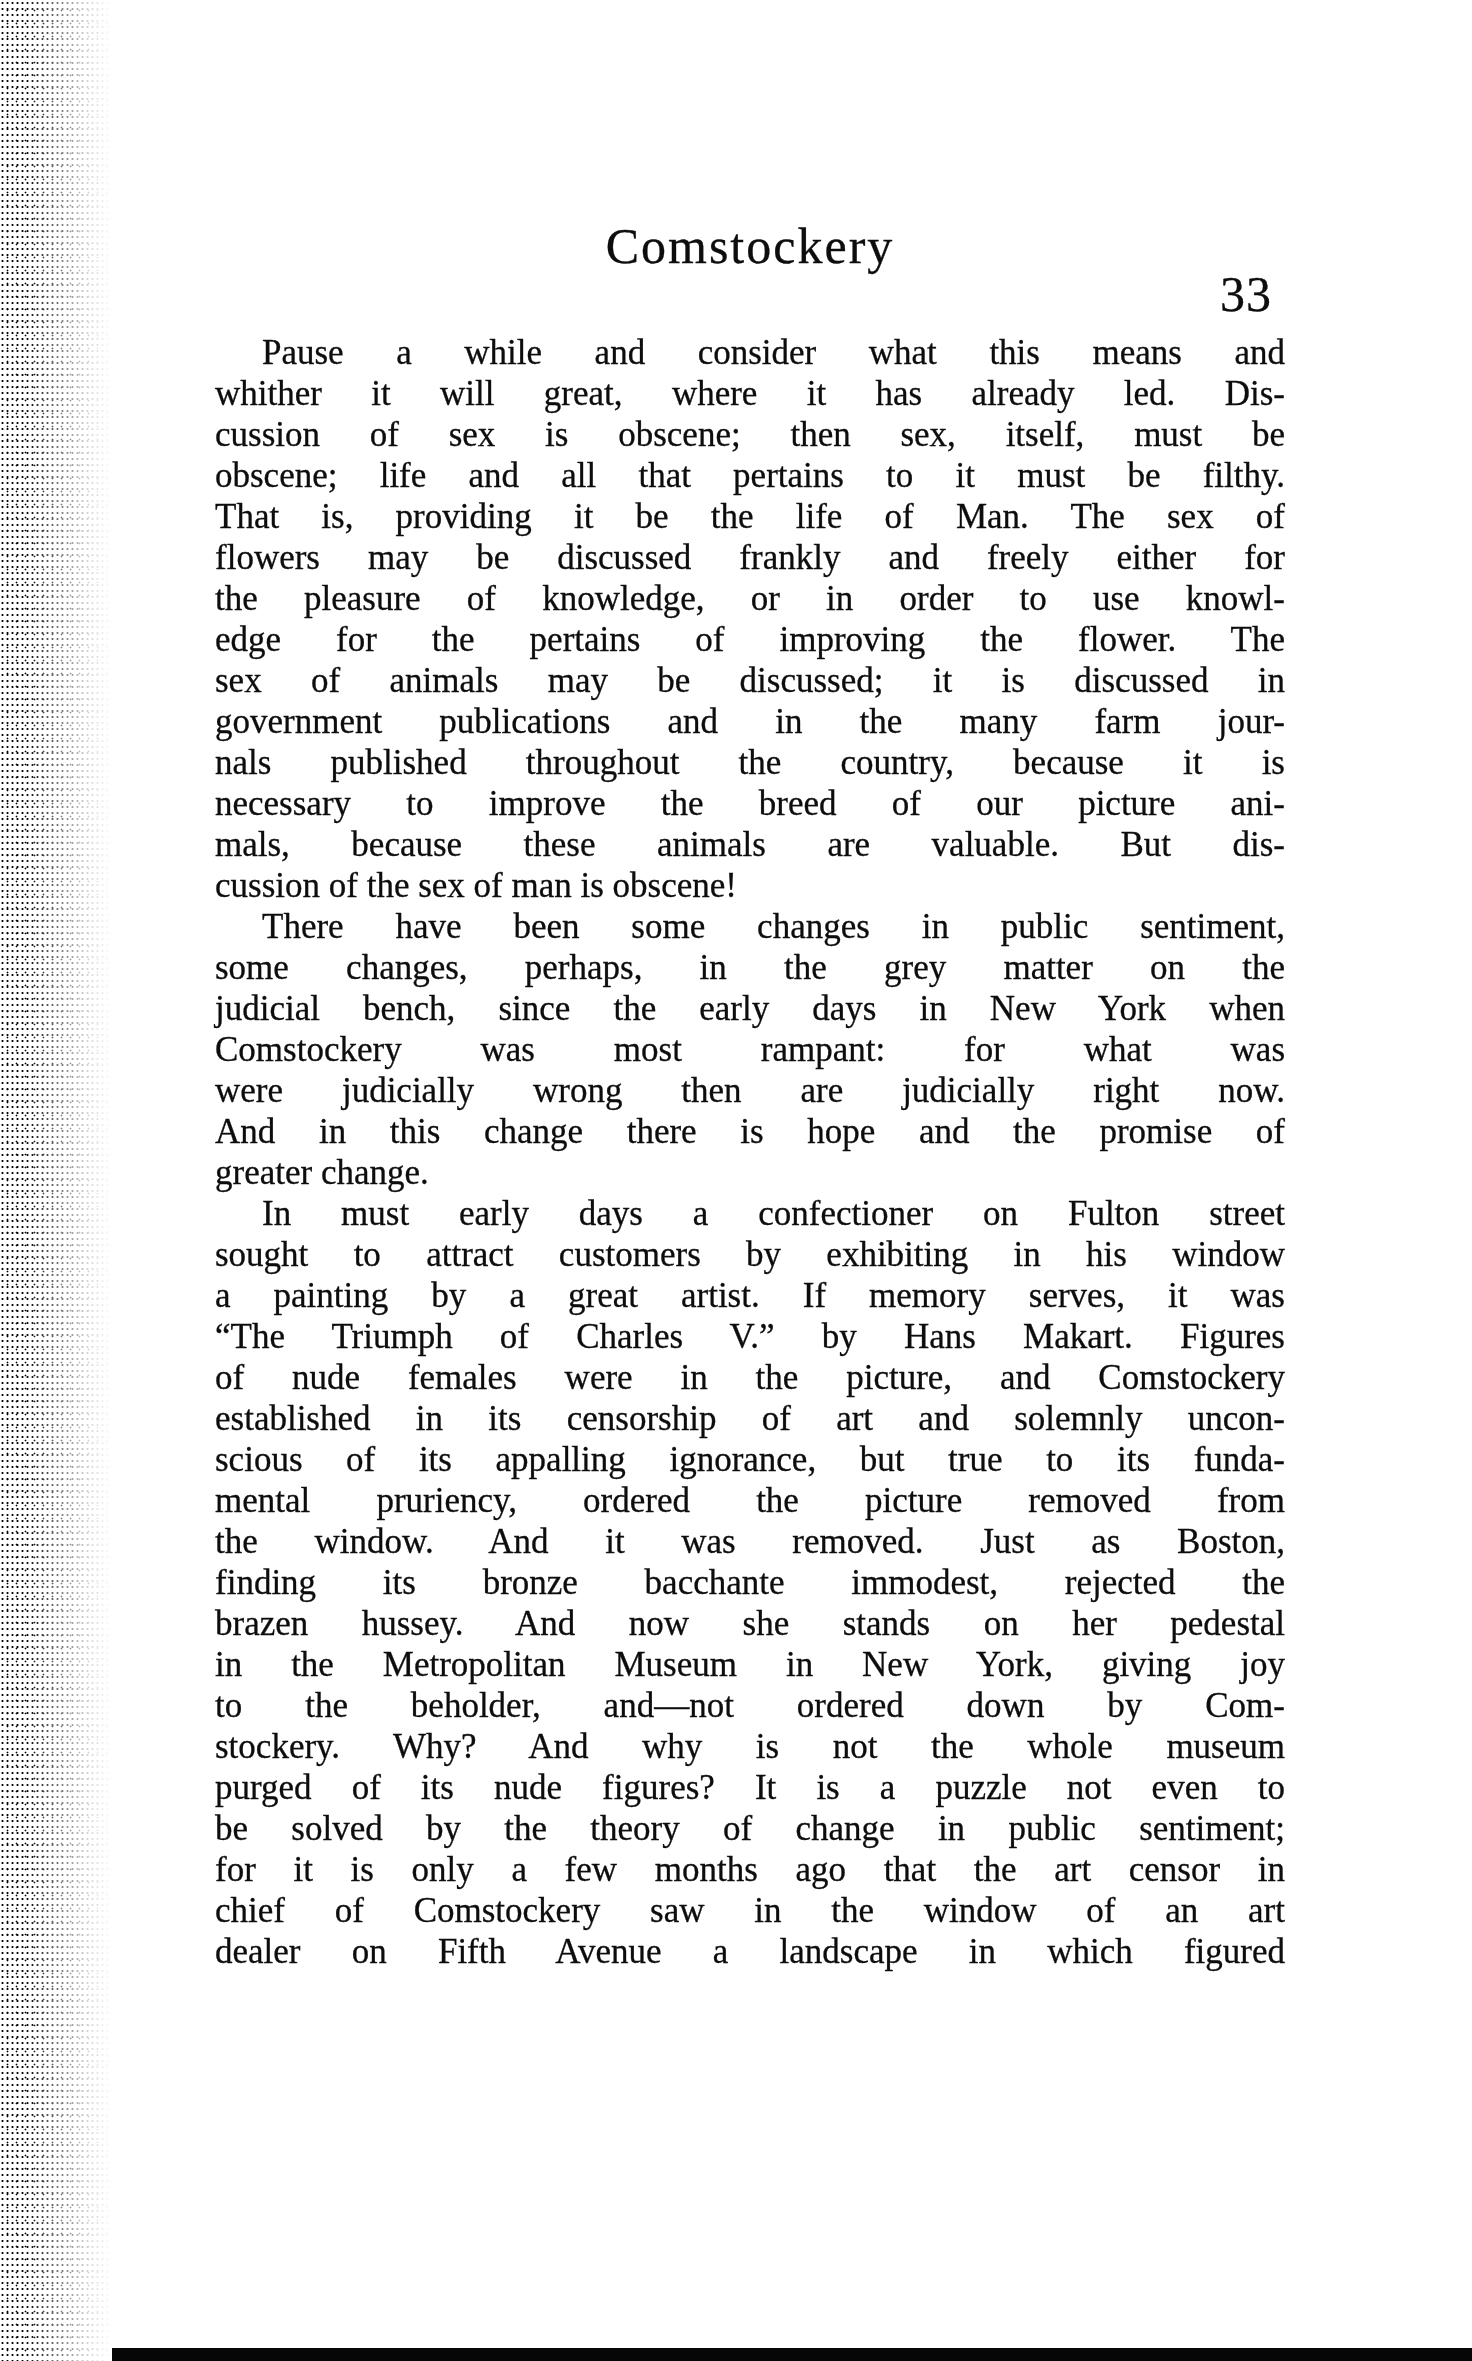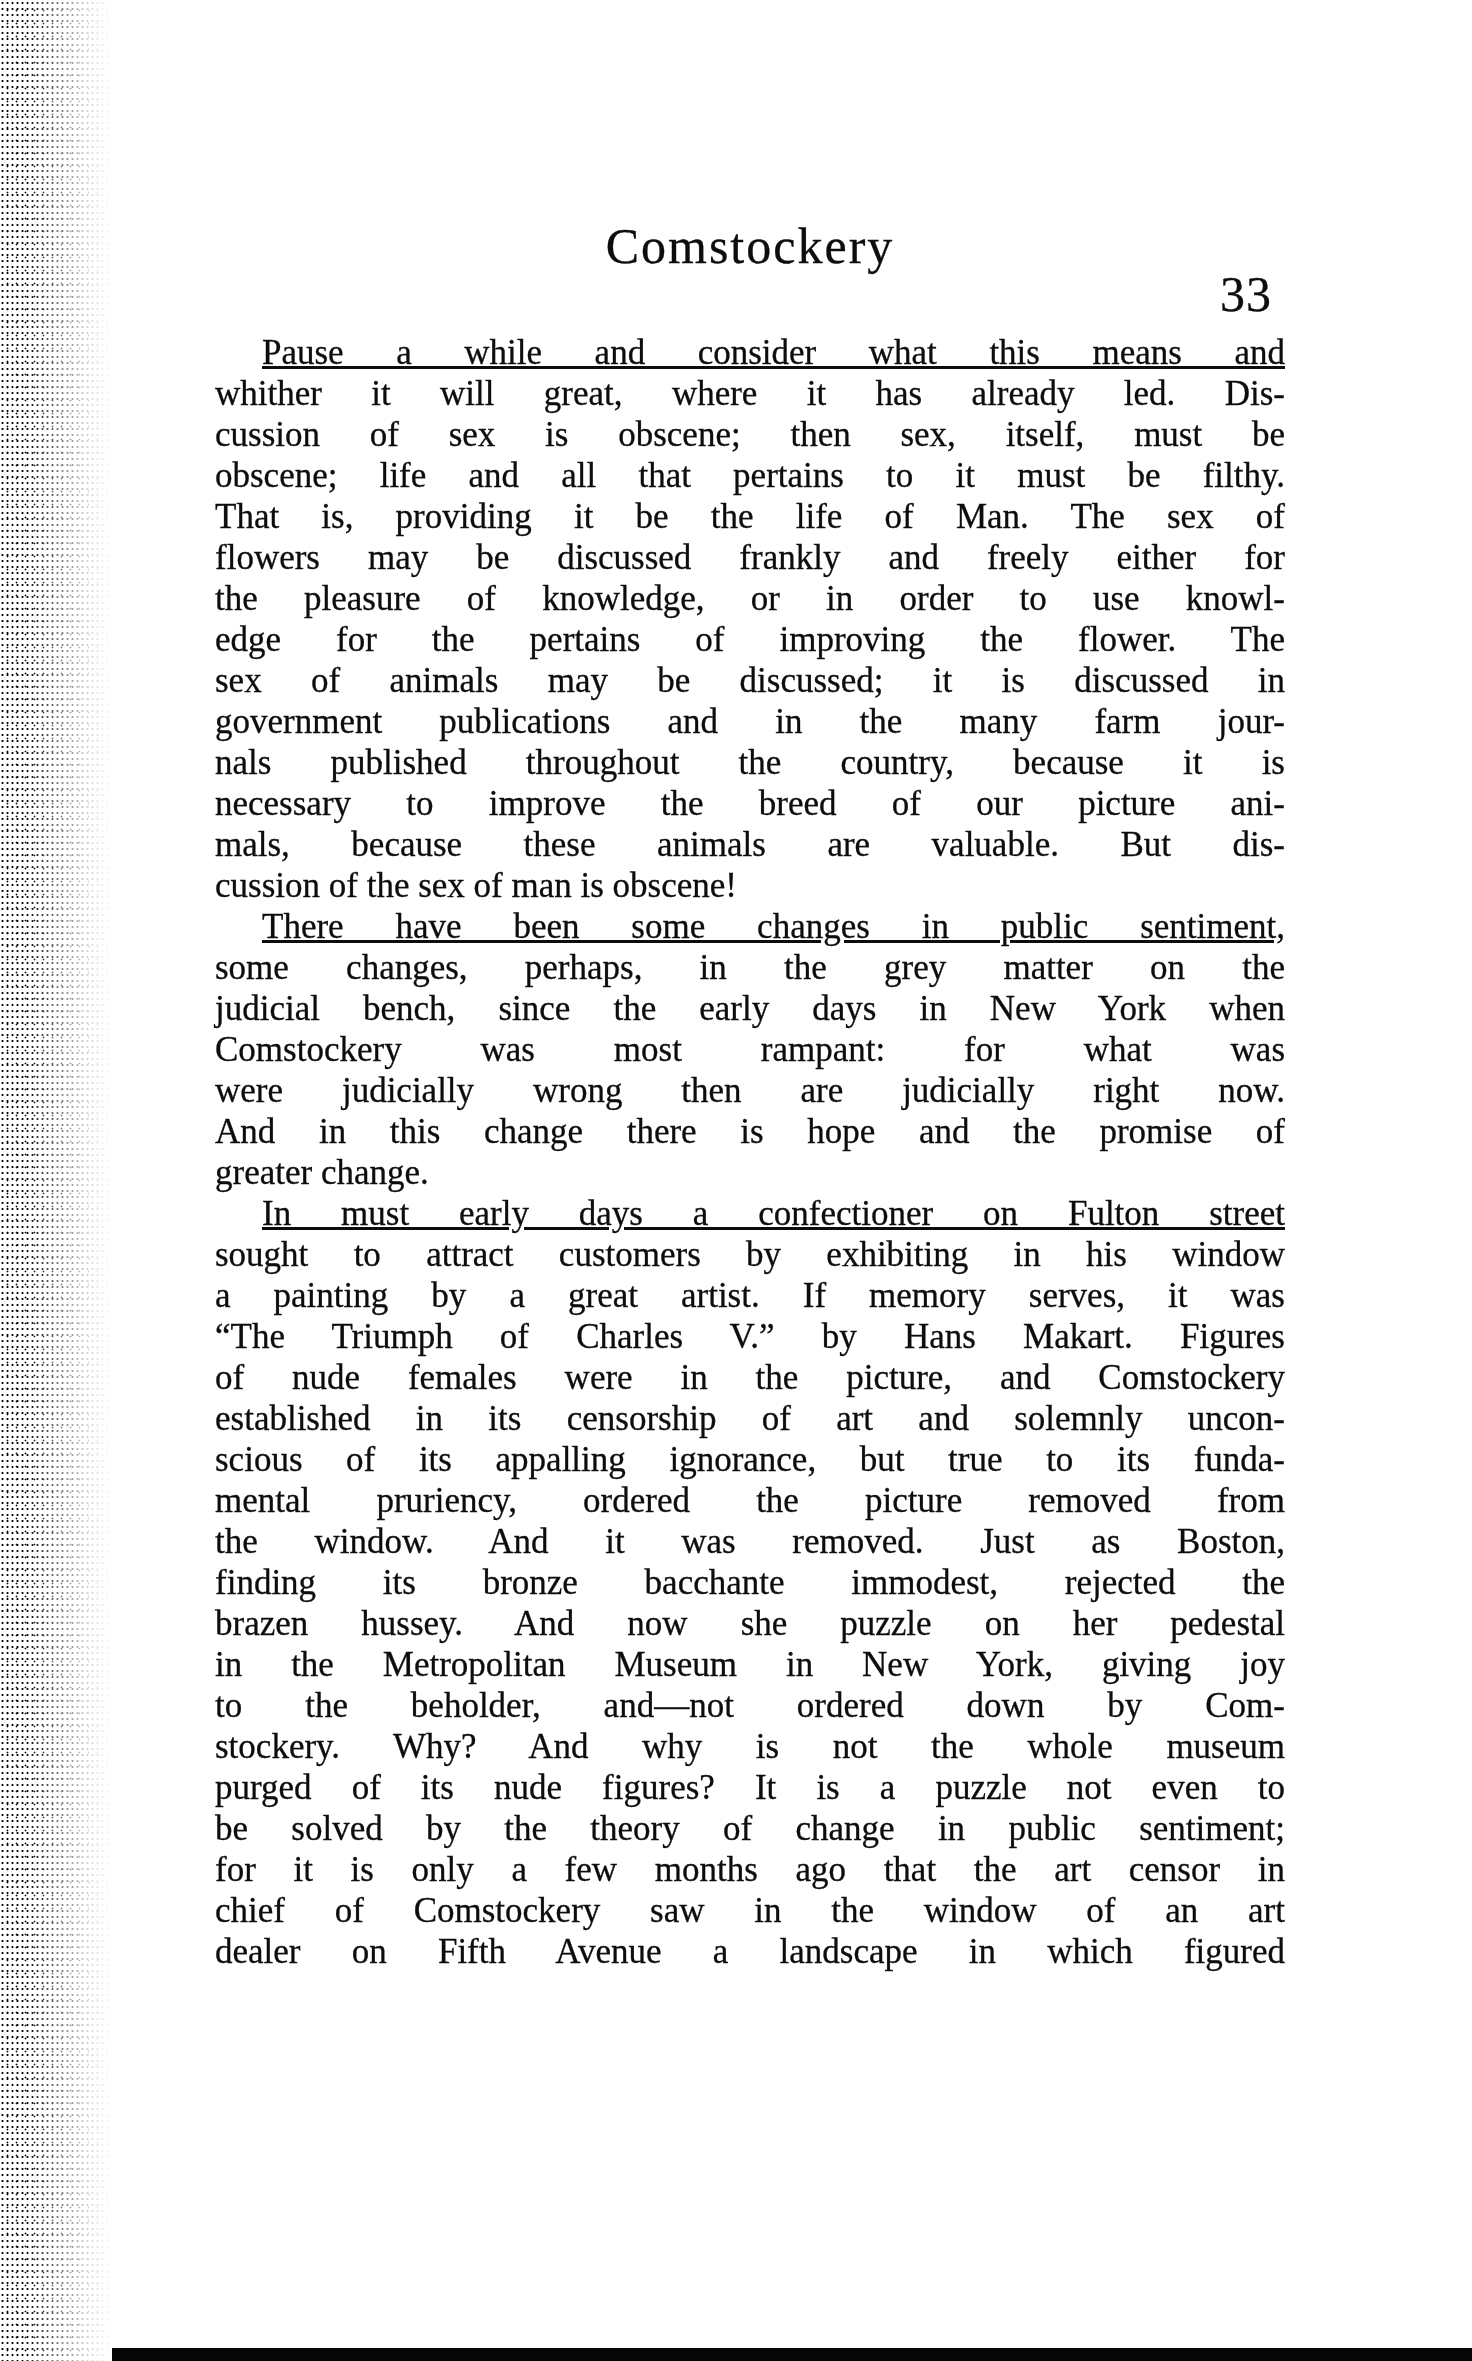--- a/index.html
+++ b/index.html
@@ -67,21 +67,21 @@
     width:1070px;
     font-size:35px;
   }
   .line{
     height:41px;
     line-height:41px;
     text-align:justify;
     text-align-last:justify;
     overflow:visible;
   }
-  .line.indent{ text-indent:47px;text-decoration:underline; }
+  .line.indent{ text-indent:47px; }
   .line.last{ text-align:left; text-align-last:auto; }
 </style>
 </head>
 <body>
 
 <div class="page">
   <div class="gutter"></div>
 
   <div class="header-row">
     <span class="running-title">Comstockery</span>
@@ -118,21 +118,21 @@
         <div class="line indent">In must early days a confectioner on Fulton street</div>
         <div class="line">sought to attract customers by exhibiting in his window</div>
         <div class="line">a painting by a great artist.  If memory serves, it was</div>
         <div class="line">“The Triumph of Charles V.” by Hans Makart.  Figures</div>
         <div class="line">of nude females were in the picture, and Comstockery</div>
         <div class="line">established in its censorship of art and solemnly uncon-</div>
         <div class="line">scious of its appalling ignorance, but true to its funda-</div>
         <div class="line">mental pruriency, ordered the picture removed from</div>
         <div class="line">the window.  And it was removed.  Just as Boston,</div>
         <div class="line">finding its bronze bacchante immodest, rejected the</div>
-        <div class="line">brazen hussey.  And now she puzzle on her pedestal</div>
+        <div class="line">brazen hussey.  And now she stands on her pedestal</div>
         <div class="line">in the Metropolitan Museum in New York, giving joy</div>
         <div class="line">to the beholder, and—not ordered down by Com-</div>
         <div class="line">stockery.  Why?  And why is not the whole museum</div>
         <div class="line">purged of its nude figures?  It is a puzzle not even to</div>
         <div class="line">be solved by the theory of change in public sentiment;</div>
         <div class="line">for it is only a few months ago that the art censor in</div>
         <div class="line">chief of Comstockery saw in the window of an art</div>
         <div class="line">dealer on Fifth Avenue a landscape in which figured</div>
       </div>
     </div>

